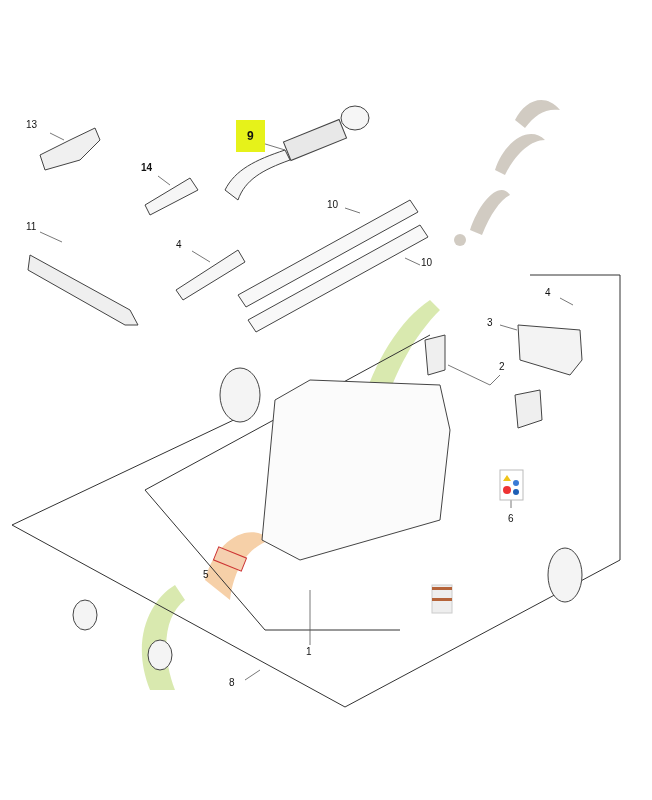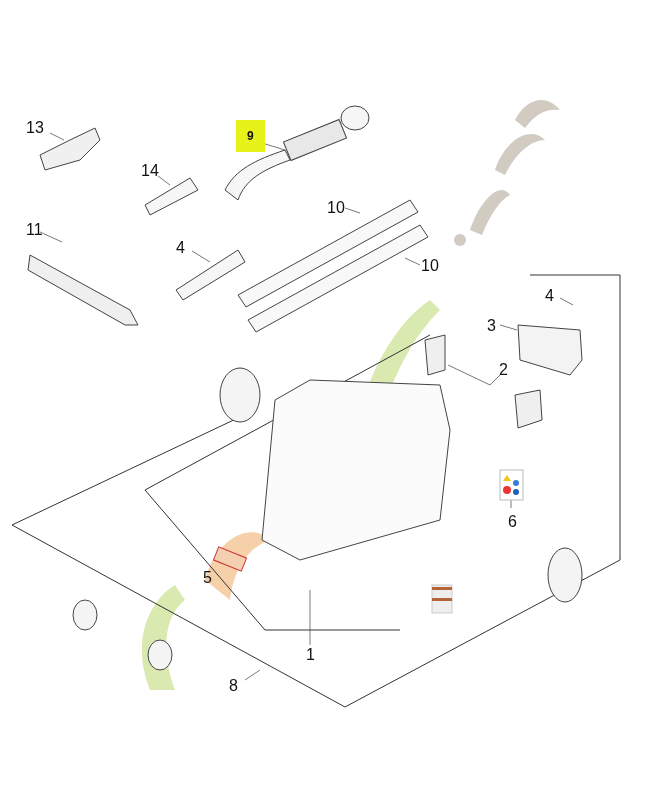--- a/index.html
+++ b/index.html
@@ -1,19 +1,19 @@
 <!DOCTYPE html>
 <html><head>
   <meta charset="utf-8">
   <style>
     html, body { margin: 0; padding: 0; background: #ffffff; }
     body { width: 652px; height: 800px; position: relative; overflow: hidden;
            font-family: "Liberation Sans", sans-serif; }
     #diagram { position: absolute; left: 0; top: 0; width: 652px; height: 800px; }
-    .callout { position: absolute; font-size: 16px; color: #111; line-height: 1; }
+    .callout { position: absolute; font-size: 10px; color: #111; line-height: 1; }
     .callout.highlight { background: #e6f21a; padding: 10px 11px; font-weight: bold; font-size: 12px; }
   </style>
 </head>
 <body>
 
 <div id="diagram">
   <svg width="652" height="800" viewBox="0 0 652 800" xmlns="http://www.w3.org/2000/svg">
 
     <g opacity="0.85">
       <path d="M150 690 C 130 640, 150 600, 175 585 L 185 600 C 165 615, 160 650, 175 690 Z" fill="#d3e6a2"></path>
@@ -87,21 +87,21 @@
     <rect x="432" y="585" width="20" height="28" fill="#eee" stroke="#ccc"></rect>
     <rect x="432" y="587" width="20" height="3" fill="#b5643a"></rect>
     <rect x="432" y="598" width="20" height="3" fill="#b5643a"></rect>
     <g>
       <rect x="215" y="552" width="30" height="14" fill="#f5d0b0" stroke="#c33" transform="rotate(22 230 559)"></rect>
     </g>
   </svg>
 
   
   <div class="callout" style="left:26px;top:120px;">13</div>
-  <div class="callout" style="left:141px;top:163px;">14</div>
+  <div class="callout" style="left:141px;top:163px;font-weight:bold;">14</div>
   <div class="callout" style="left:26px;top:222px;">11</div>
   <div class="callout" style="left:176px;top:240px;">4</div>
   <div class="callout highlight" style="left:236px;top:120px;">9</div>
   <div class="callout" style="left:327px;top:200px;">10</div>
   <div class="callout" style="left:421px;top:258px;">10</div>
   <div class="callout" style="left:545px;top:288px;">4</div>
   <div class="callout" style="left:487px;top:318px;">3</div>
   <div class="callout" style="left:499px;top:362px;">2</div>
   <div class="callout" style="left:508px;top:514px;">6</div>
   <div class="callout" style="left:203px;top:570px;">5</div>

